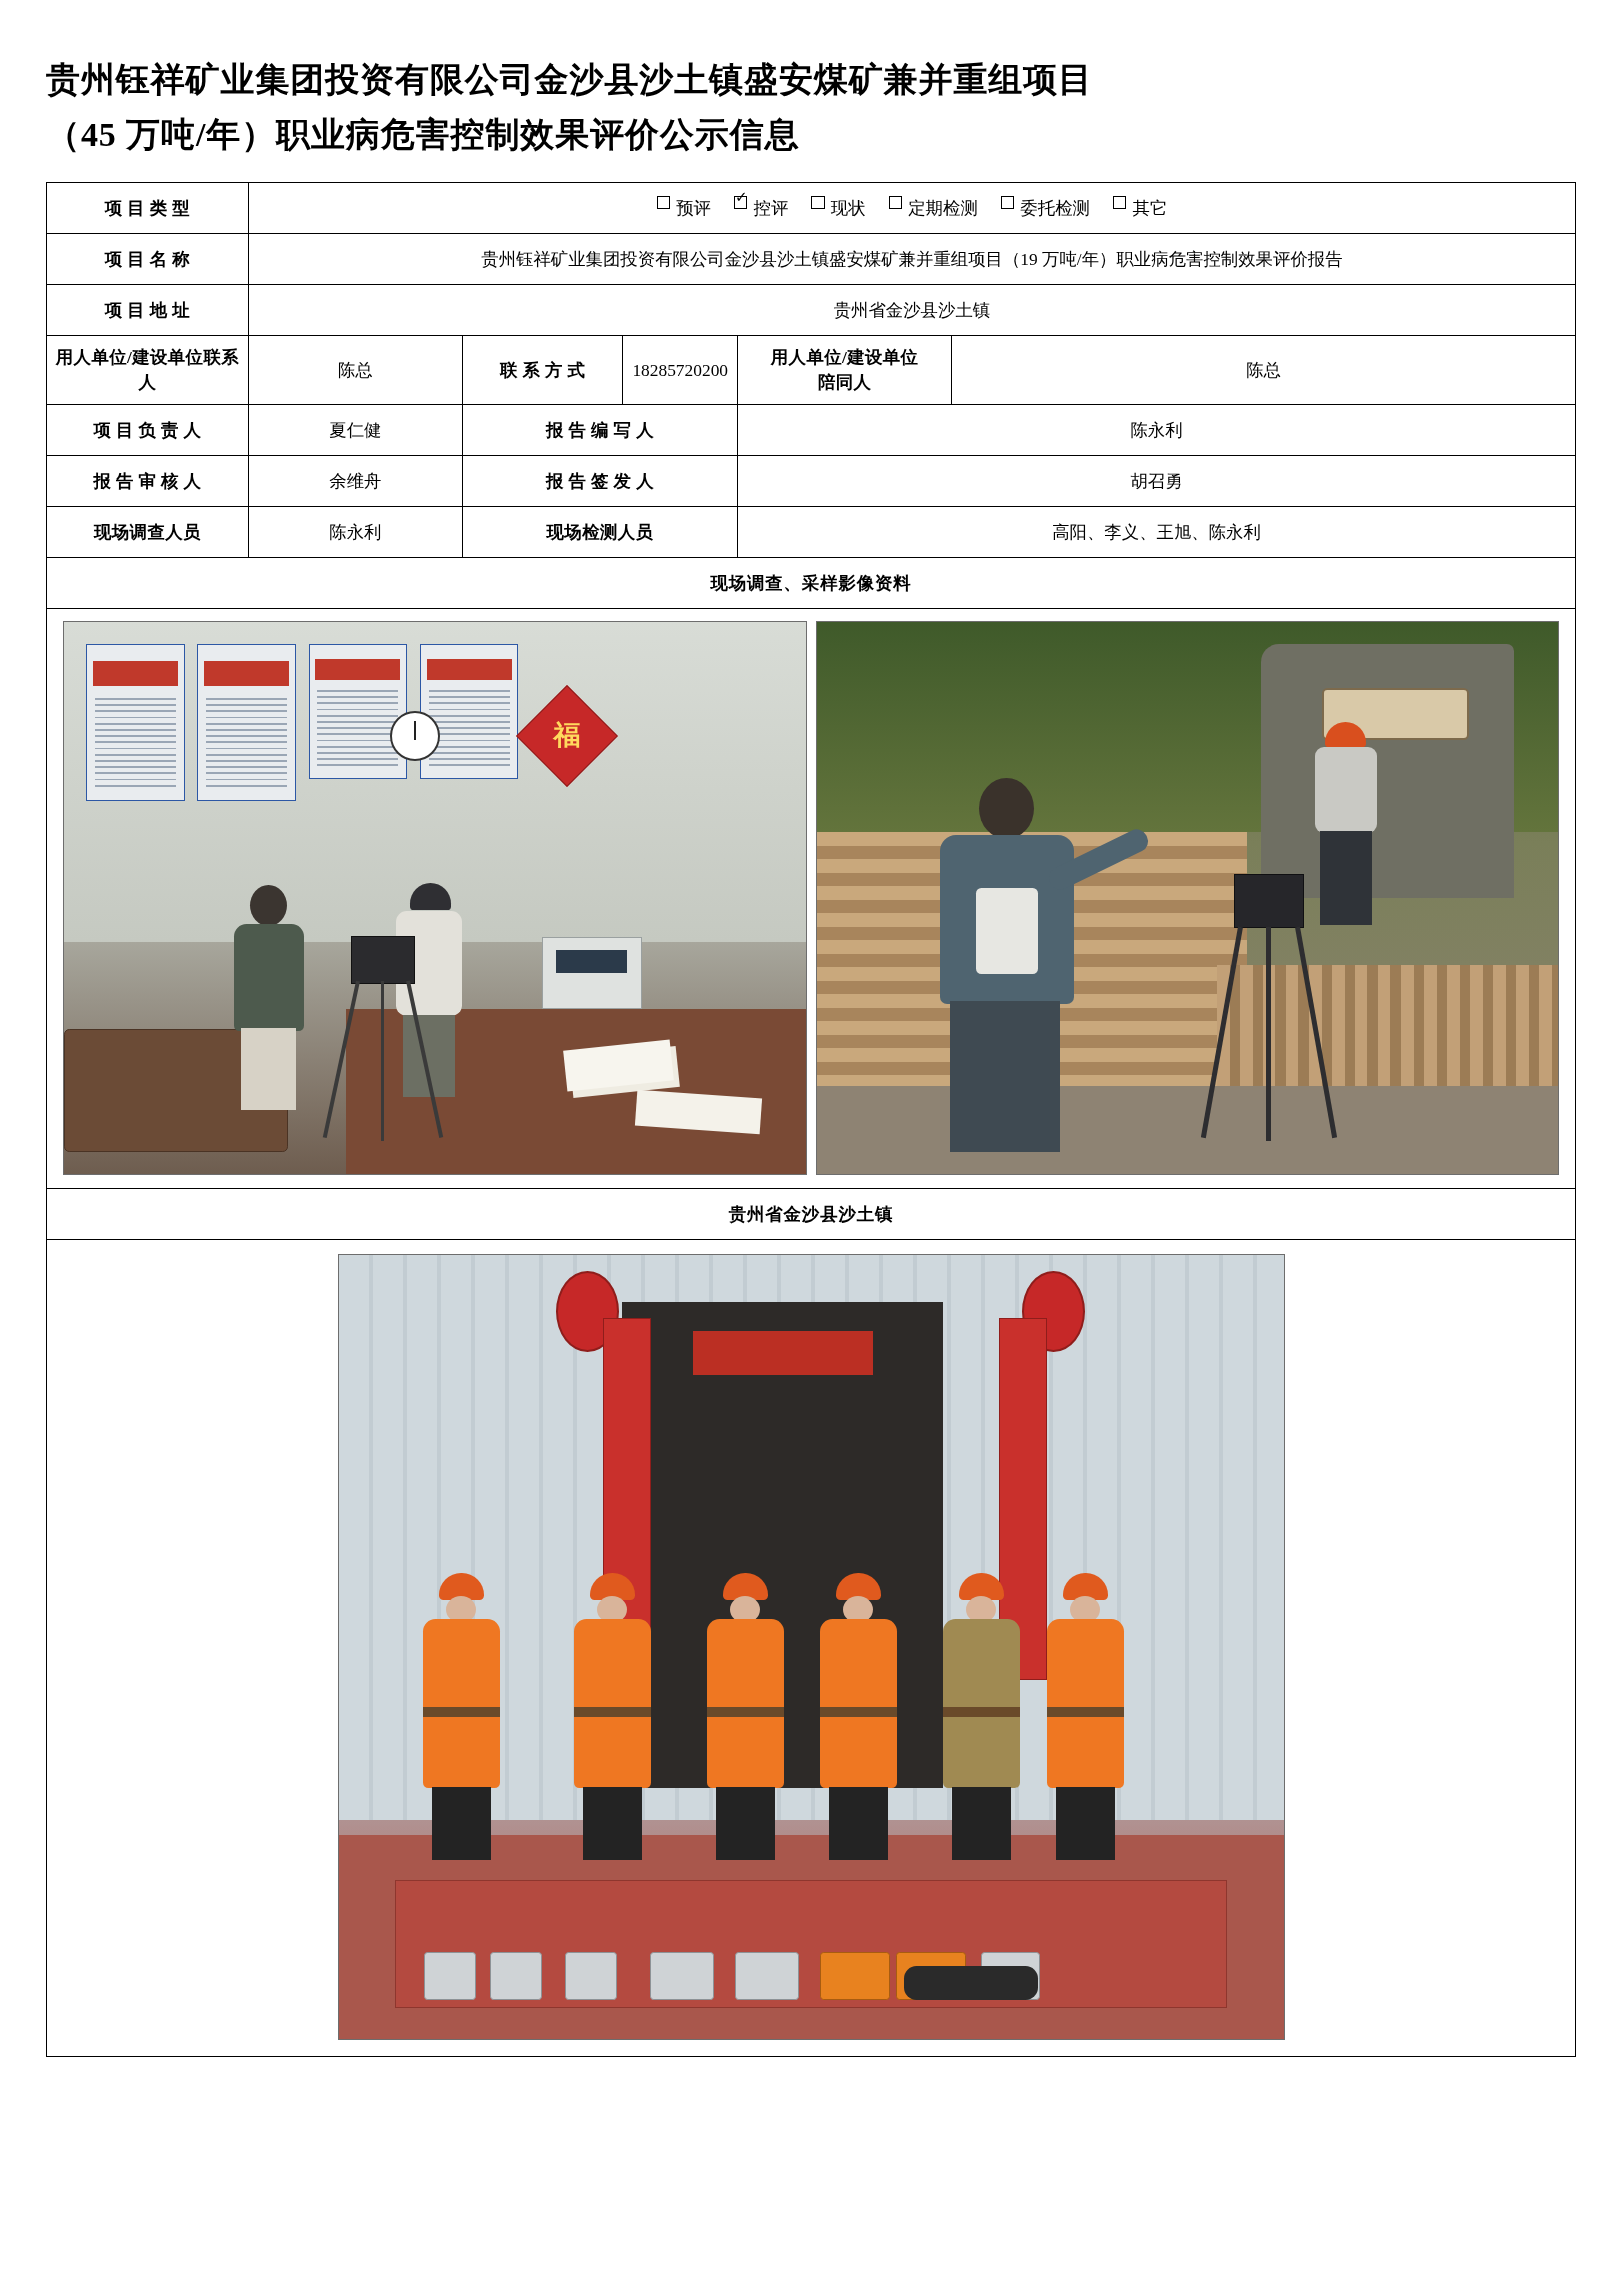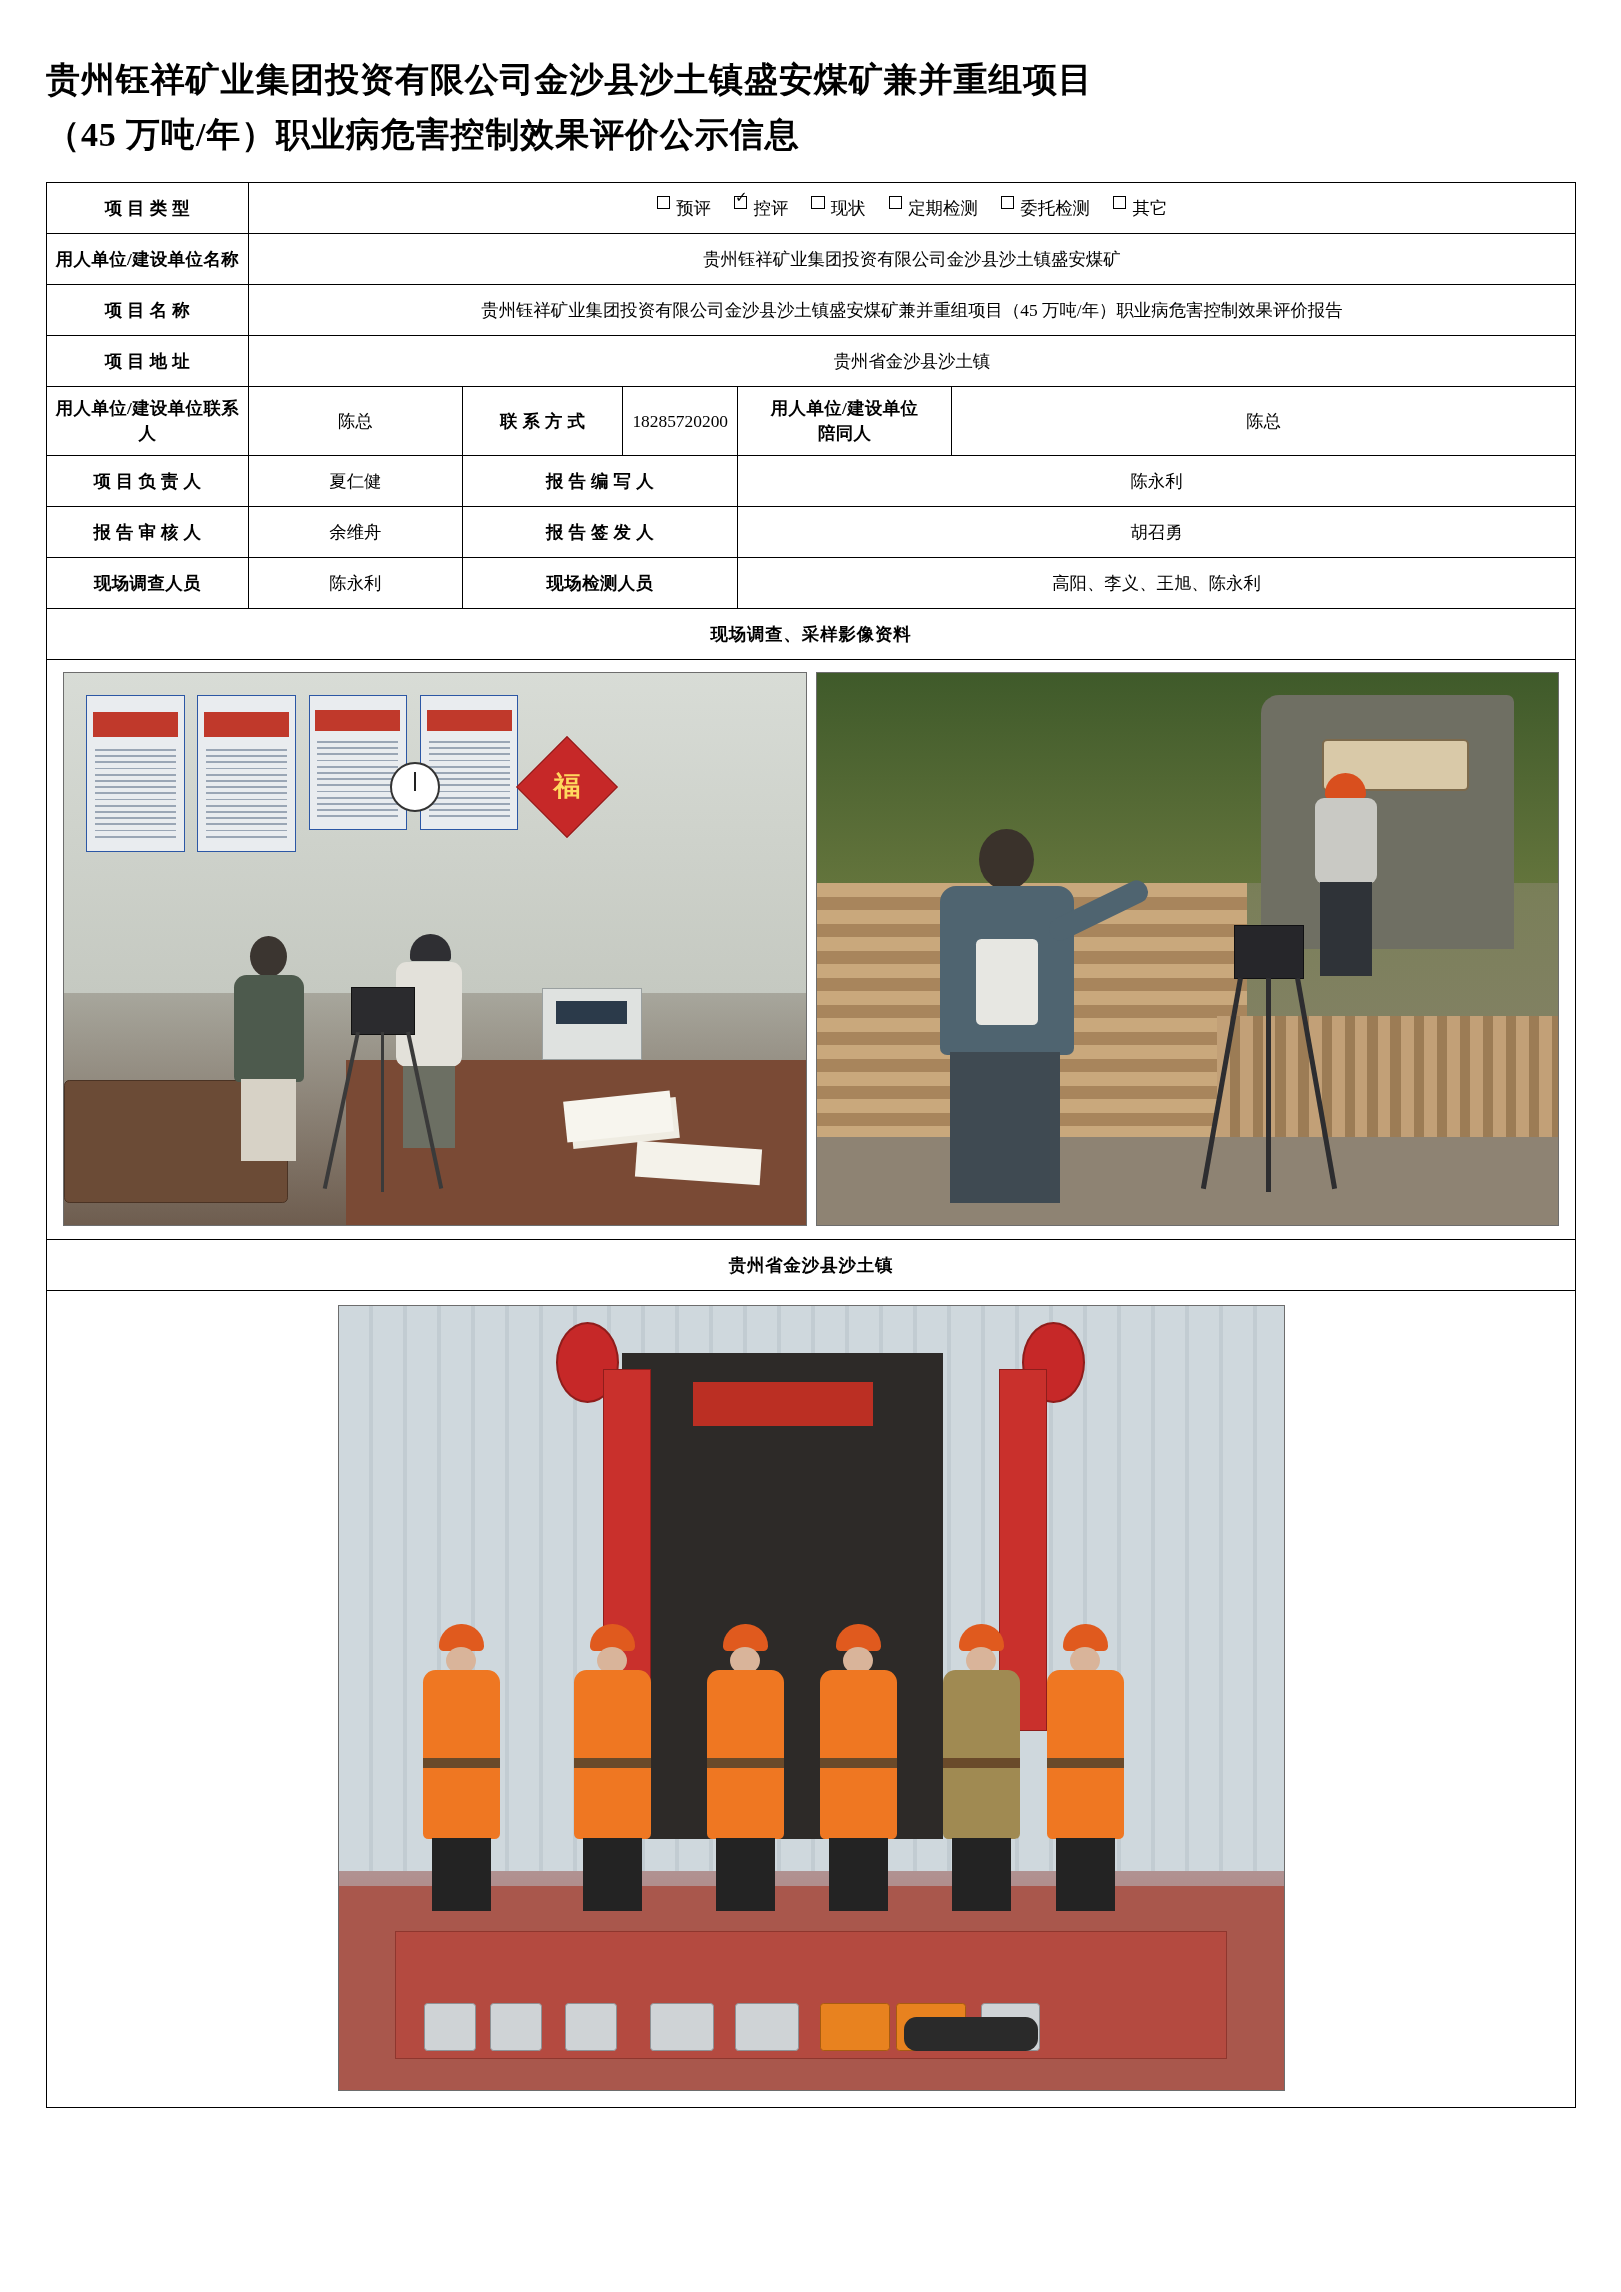--- a/index.html
+++ b/index.html
@@ -278,28 +278,24 @@
             <span>委托检测</span>
           </span>
           <span class="chk">
             <span class="box"></span>
             <span>其它</span>
           </span>
         </div>
       </td>
     </tr>
 
-    <tr>
-      <td class="label">用人单位/建设单位名称</td>
-      <td class="value" colspan="6">贵州钰祥矿业集团投资有限公司金沙县沙土镇盛安煤矿</td>
-    </tr>
 
     <tr>
       <td class="label">项 目 名 称</td>
-      <td class="value" colspan="6">贵州钰祥矿业集团投资有限公司金沙县沙土镇盛安煤矿兼并重组项目（45 万吨/年）职业病危害控制效果评价报告</td>
+      <td class="value" colspan="6">贵州钰祥矿业集团投资有限公司金沙县沙土镇盛安煤矿兼并重组项目（19 万吨/年）职业病危害控制效果评价报告</td>
     </tr>
 
     <tr>
       <td class="label">项 目 地 址</td>
       <td class="value" colspan="6">贵州省金沙县沙土镇</td>
     </tr>
 
     <tr>
       <td class="label" style="height:68px">用人单位/建设单位联系人</td>
       <td class="value" colspan="2">陈总</td>

